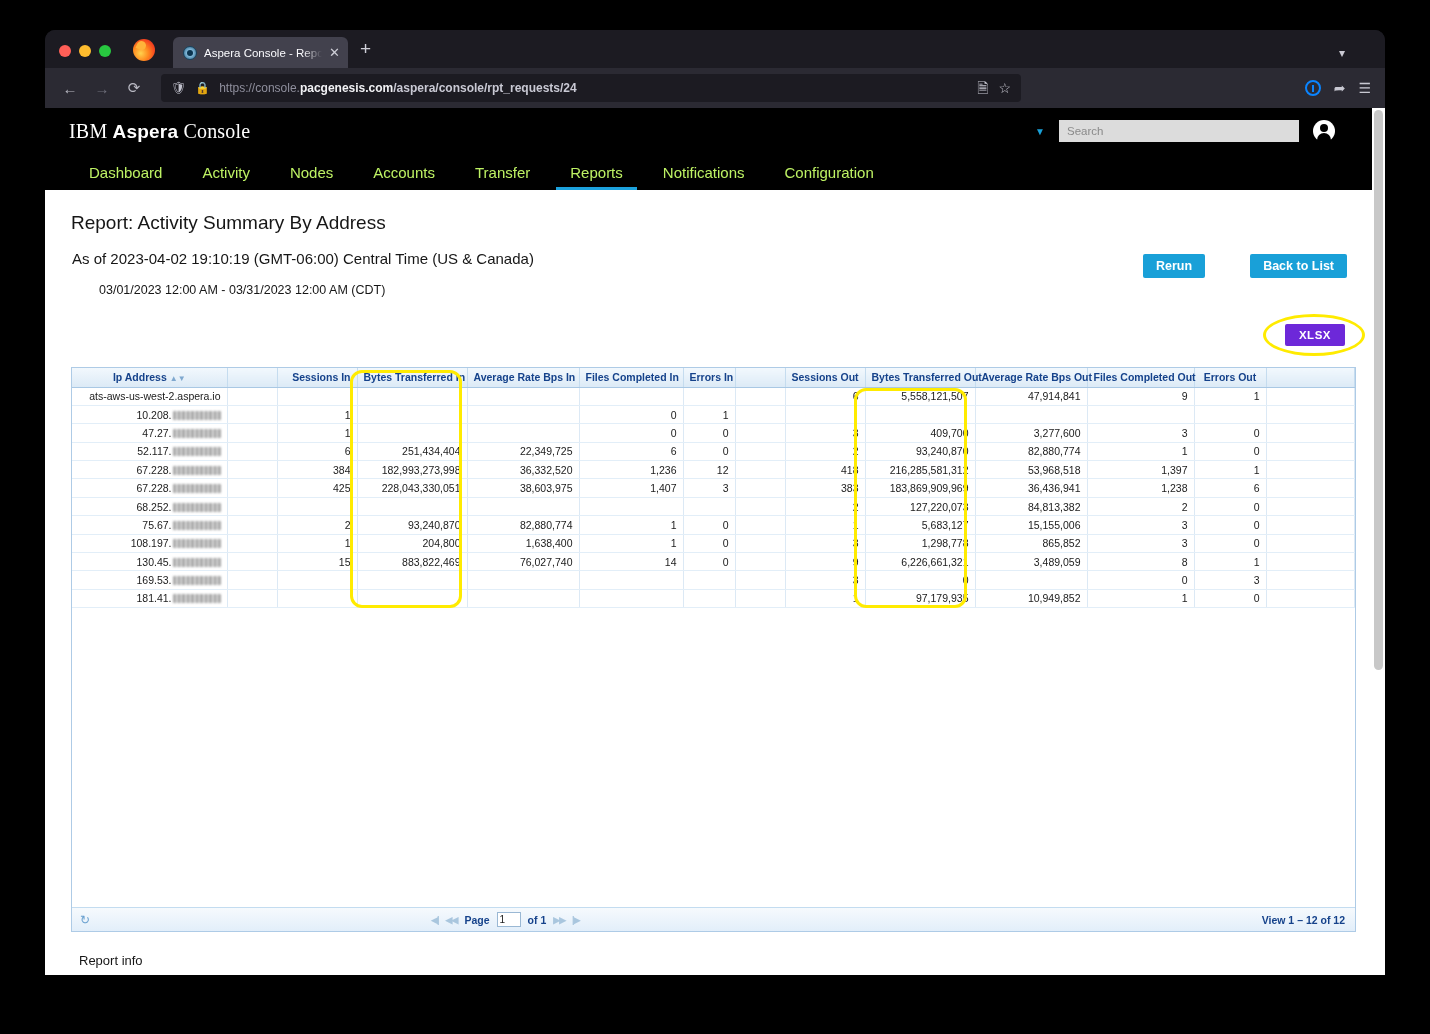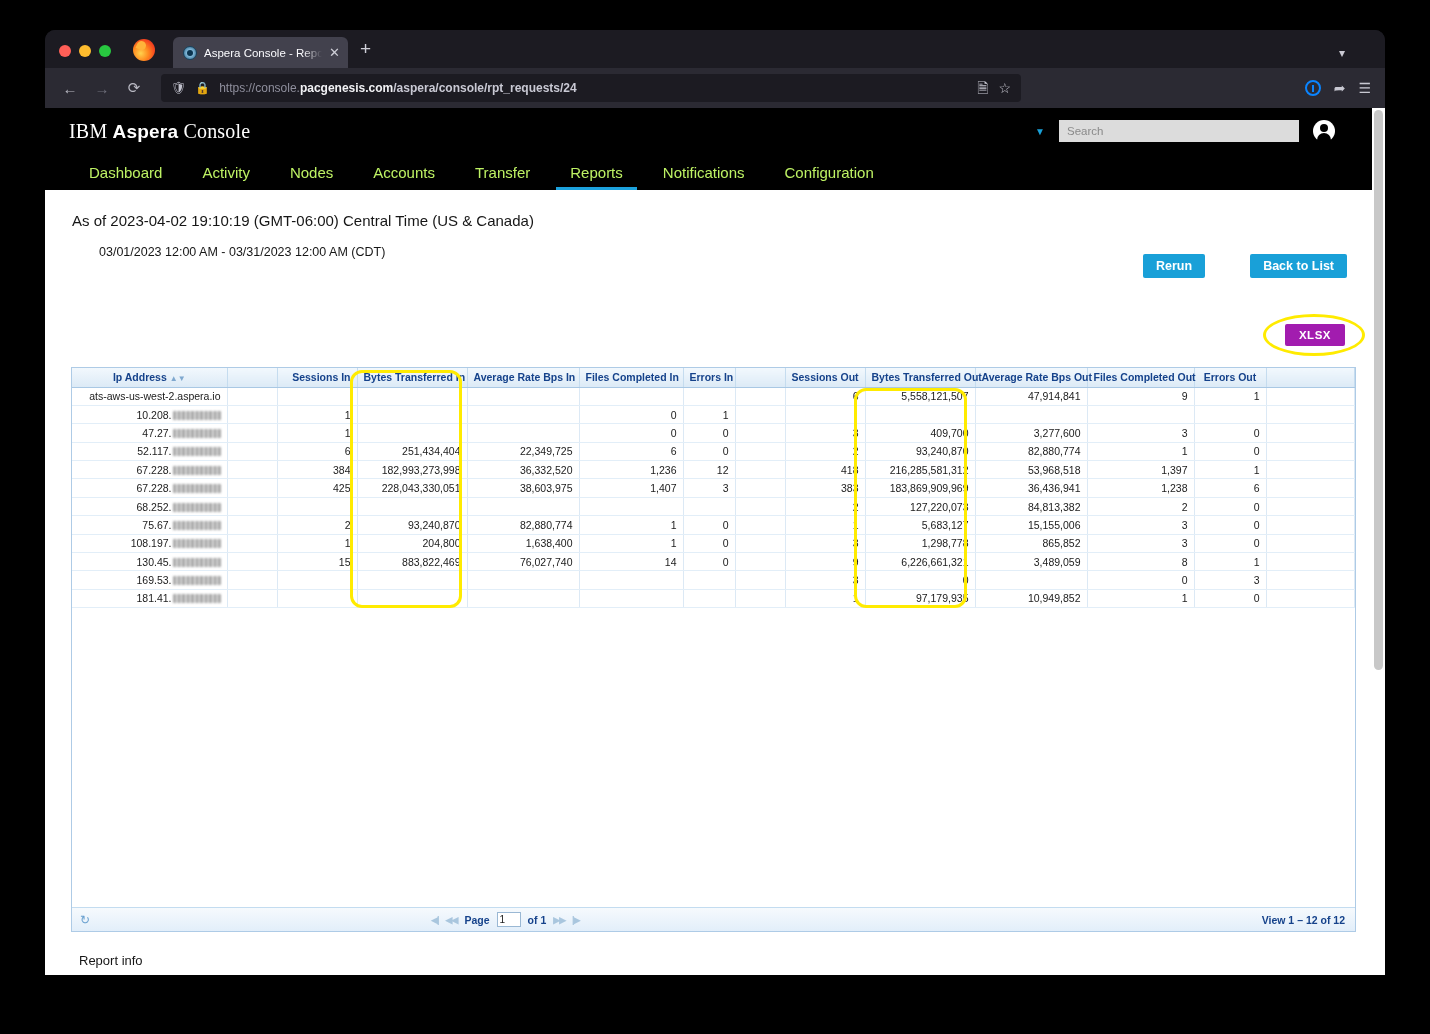--- a/index.html
+++ b/index.html
@@ -247,21 +247,21 @@
     padding: 5px 13px;
     border: none;
     border-radius: 2px;
     font-family: "Liberation Sans", sans-serif;
     margin-left: 36px;
   }
   .xlsx-wrap {
     position: absolute; right: 40px; top: 134px;
   }
   .btn-xlsx {
-    background: #a21caf; color: #fff;
+    background: #6d28d9; color: #fff;
     font-size: 11.5px; font-weight: 700;
     padding: 5px 14px; border: none; border-radius: 2px;
     letter-spacing: .5px;
     font-family: "Liberation Sans", sans-serif;
   }
   .ring {
     position: absolute;
     border: 3px solid #ffeb00;
     border-radius: 50%;
     pointer-events: none;
@@ -423,20 +423,21 @@
       <div class="navitem">Activity</div>
       <div class="navitem">Nodes</div>
       <div class="navitem">Accounts</div>
       <div class="navitem">Transfer</div>
       <div class="navitem active">Reports</div>
       <div class="navitem">Notifications</div>
       <div class="navitem">Configuration</div>
     </div>
 
     <div class="content">
+      <div class="report-title">Report: Activity Summary By Address</div>
       <div class="report-asof">As of 2023-04-02 19:10:19 (GMT-06:00) Central Time (US &amp; Canada)</div>
       <div class="report-range">03/01/2023 12:00 AM - 03/31/2023 12:00 AM (CDT)</div>
 
       <div class="btn-row">
         <button class="btn">Rerun</button>
         <button class="btn">Back to List</button>
       </div>
 
       <div class="xlsx-wrap">
         <button class="btn-xlsx">XLSX</button>

